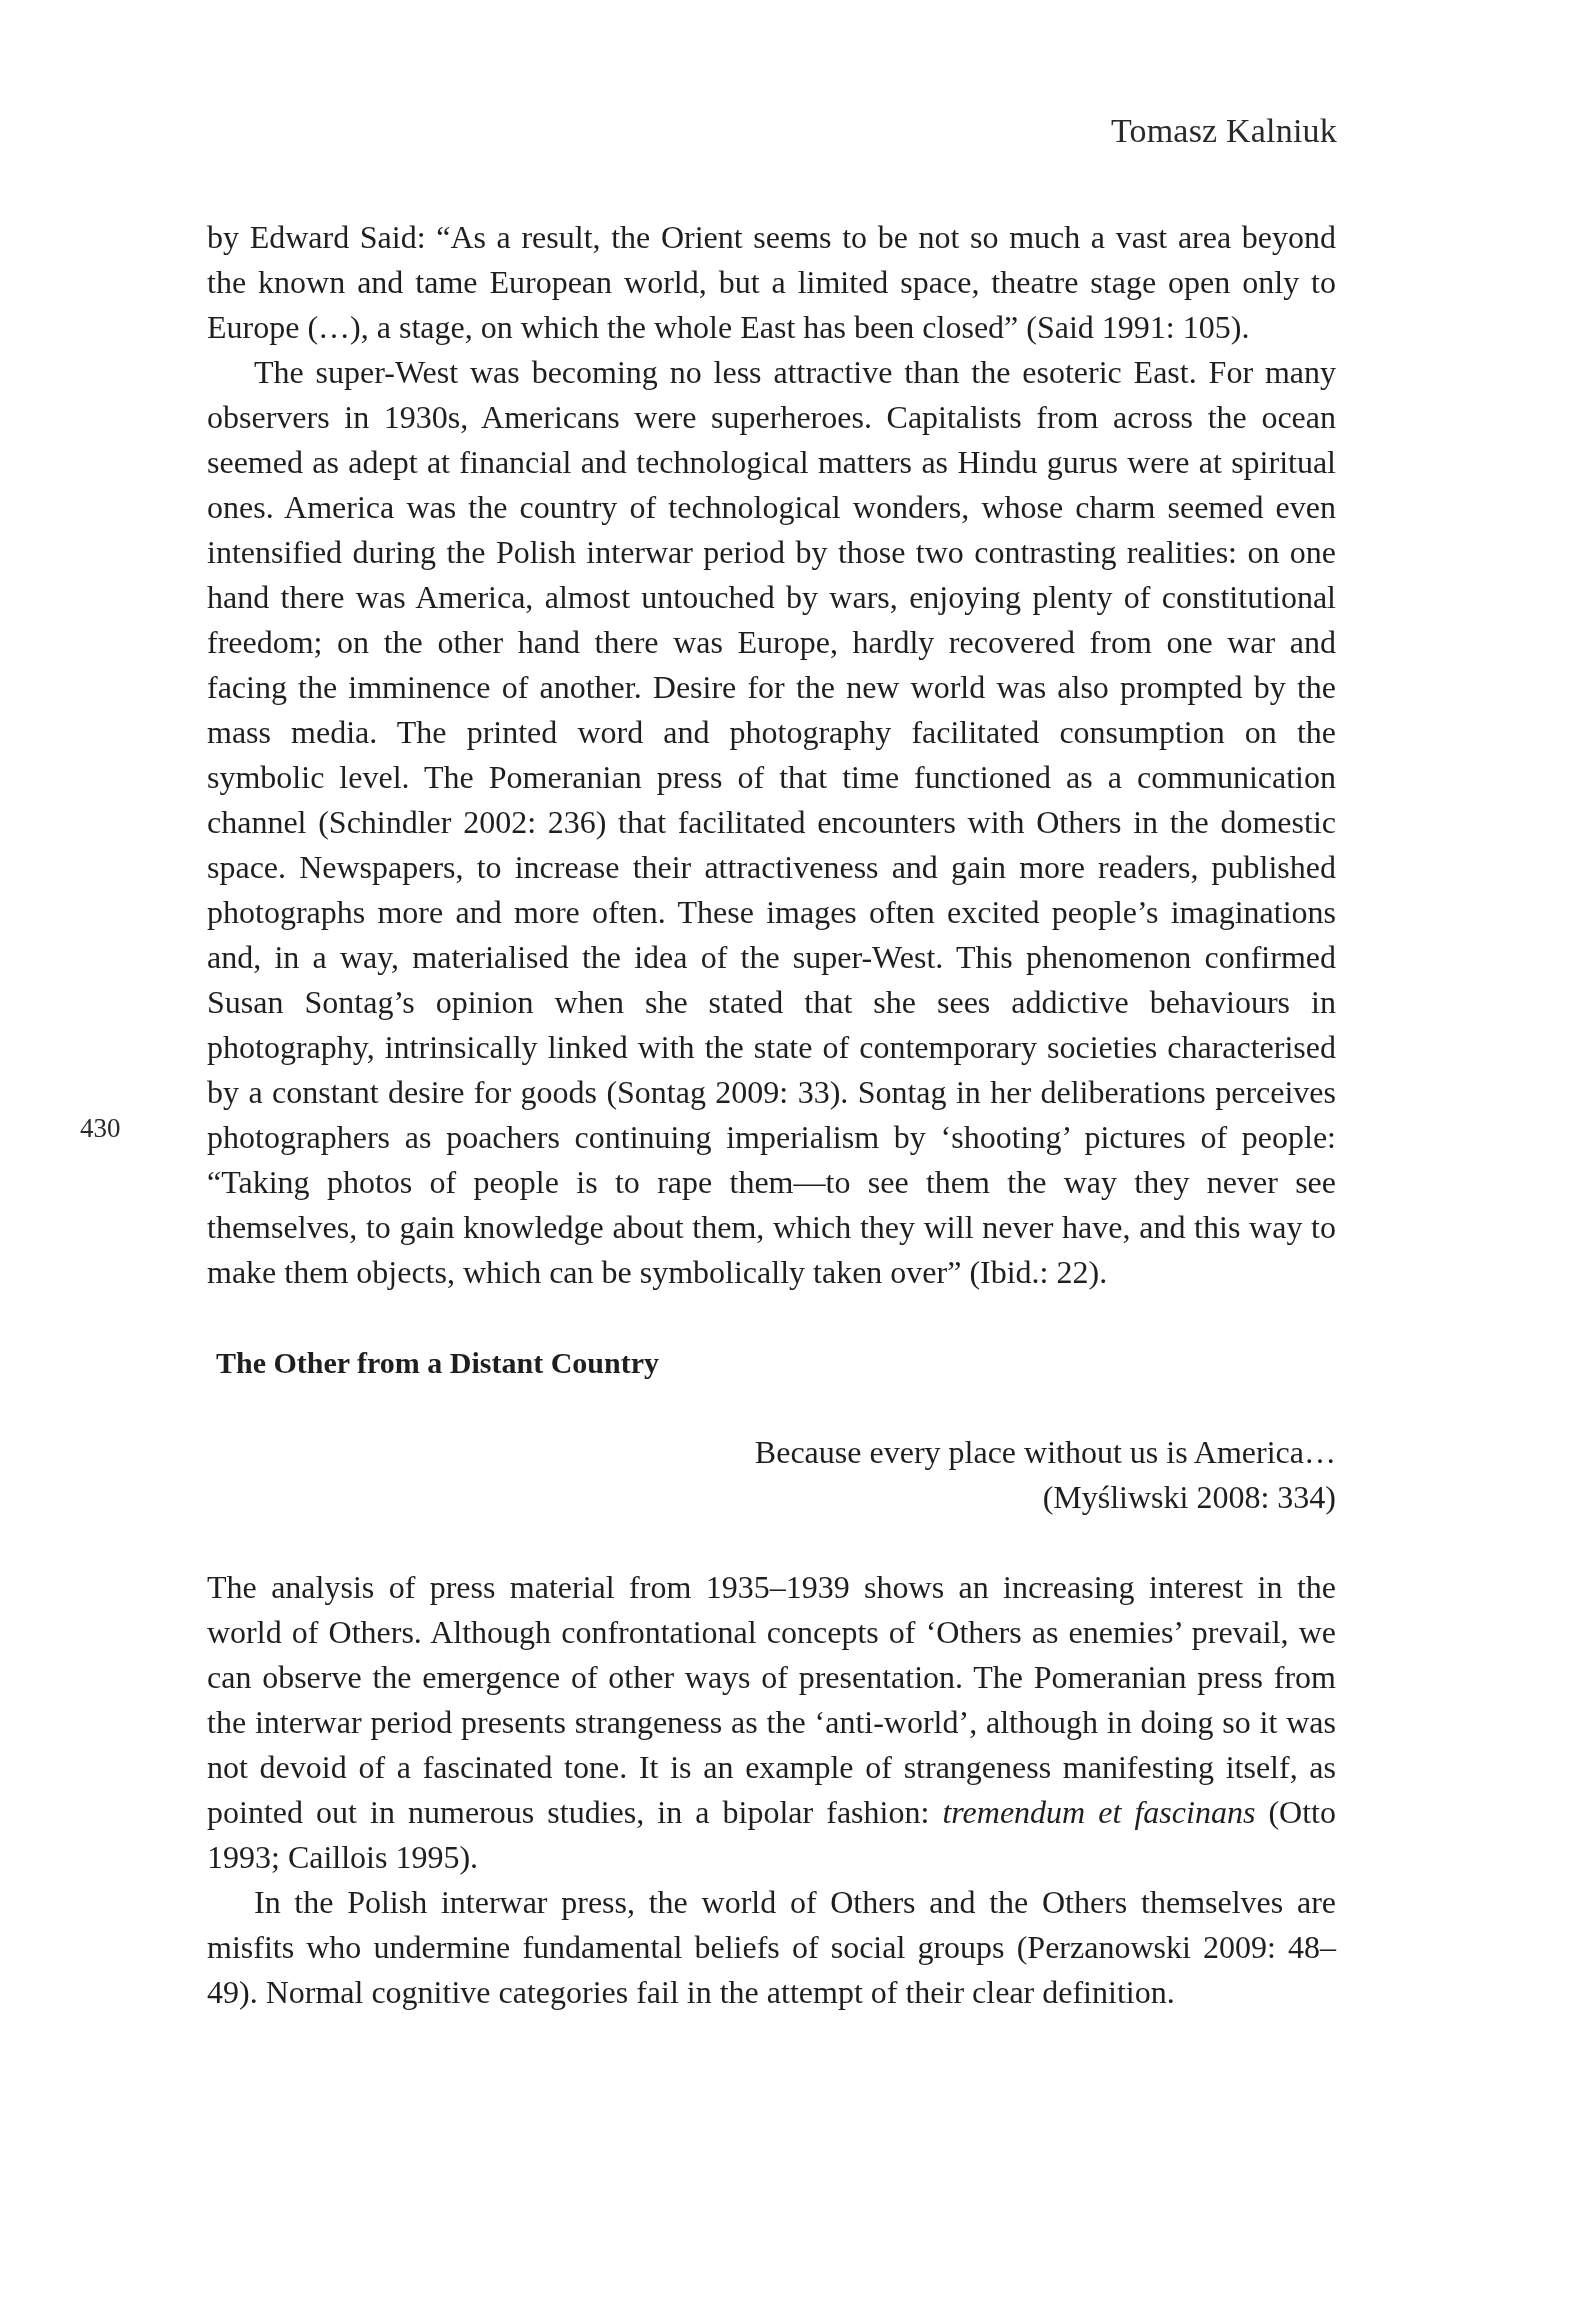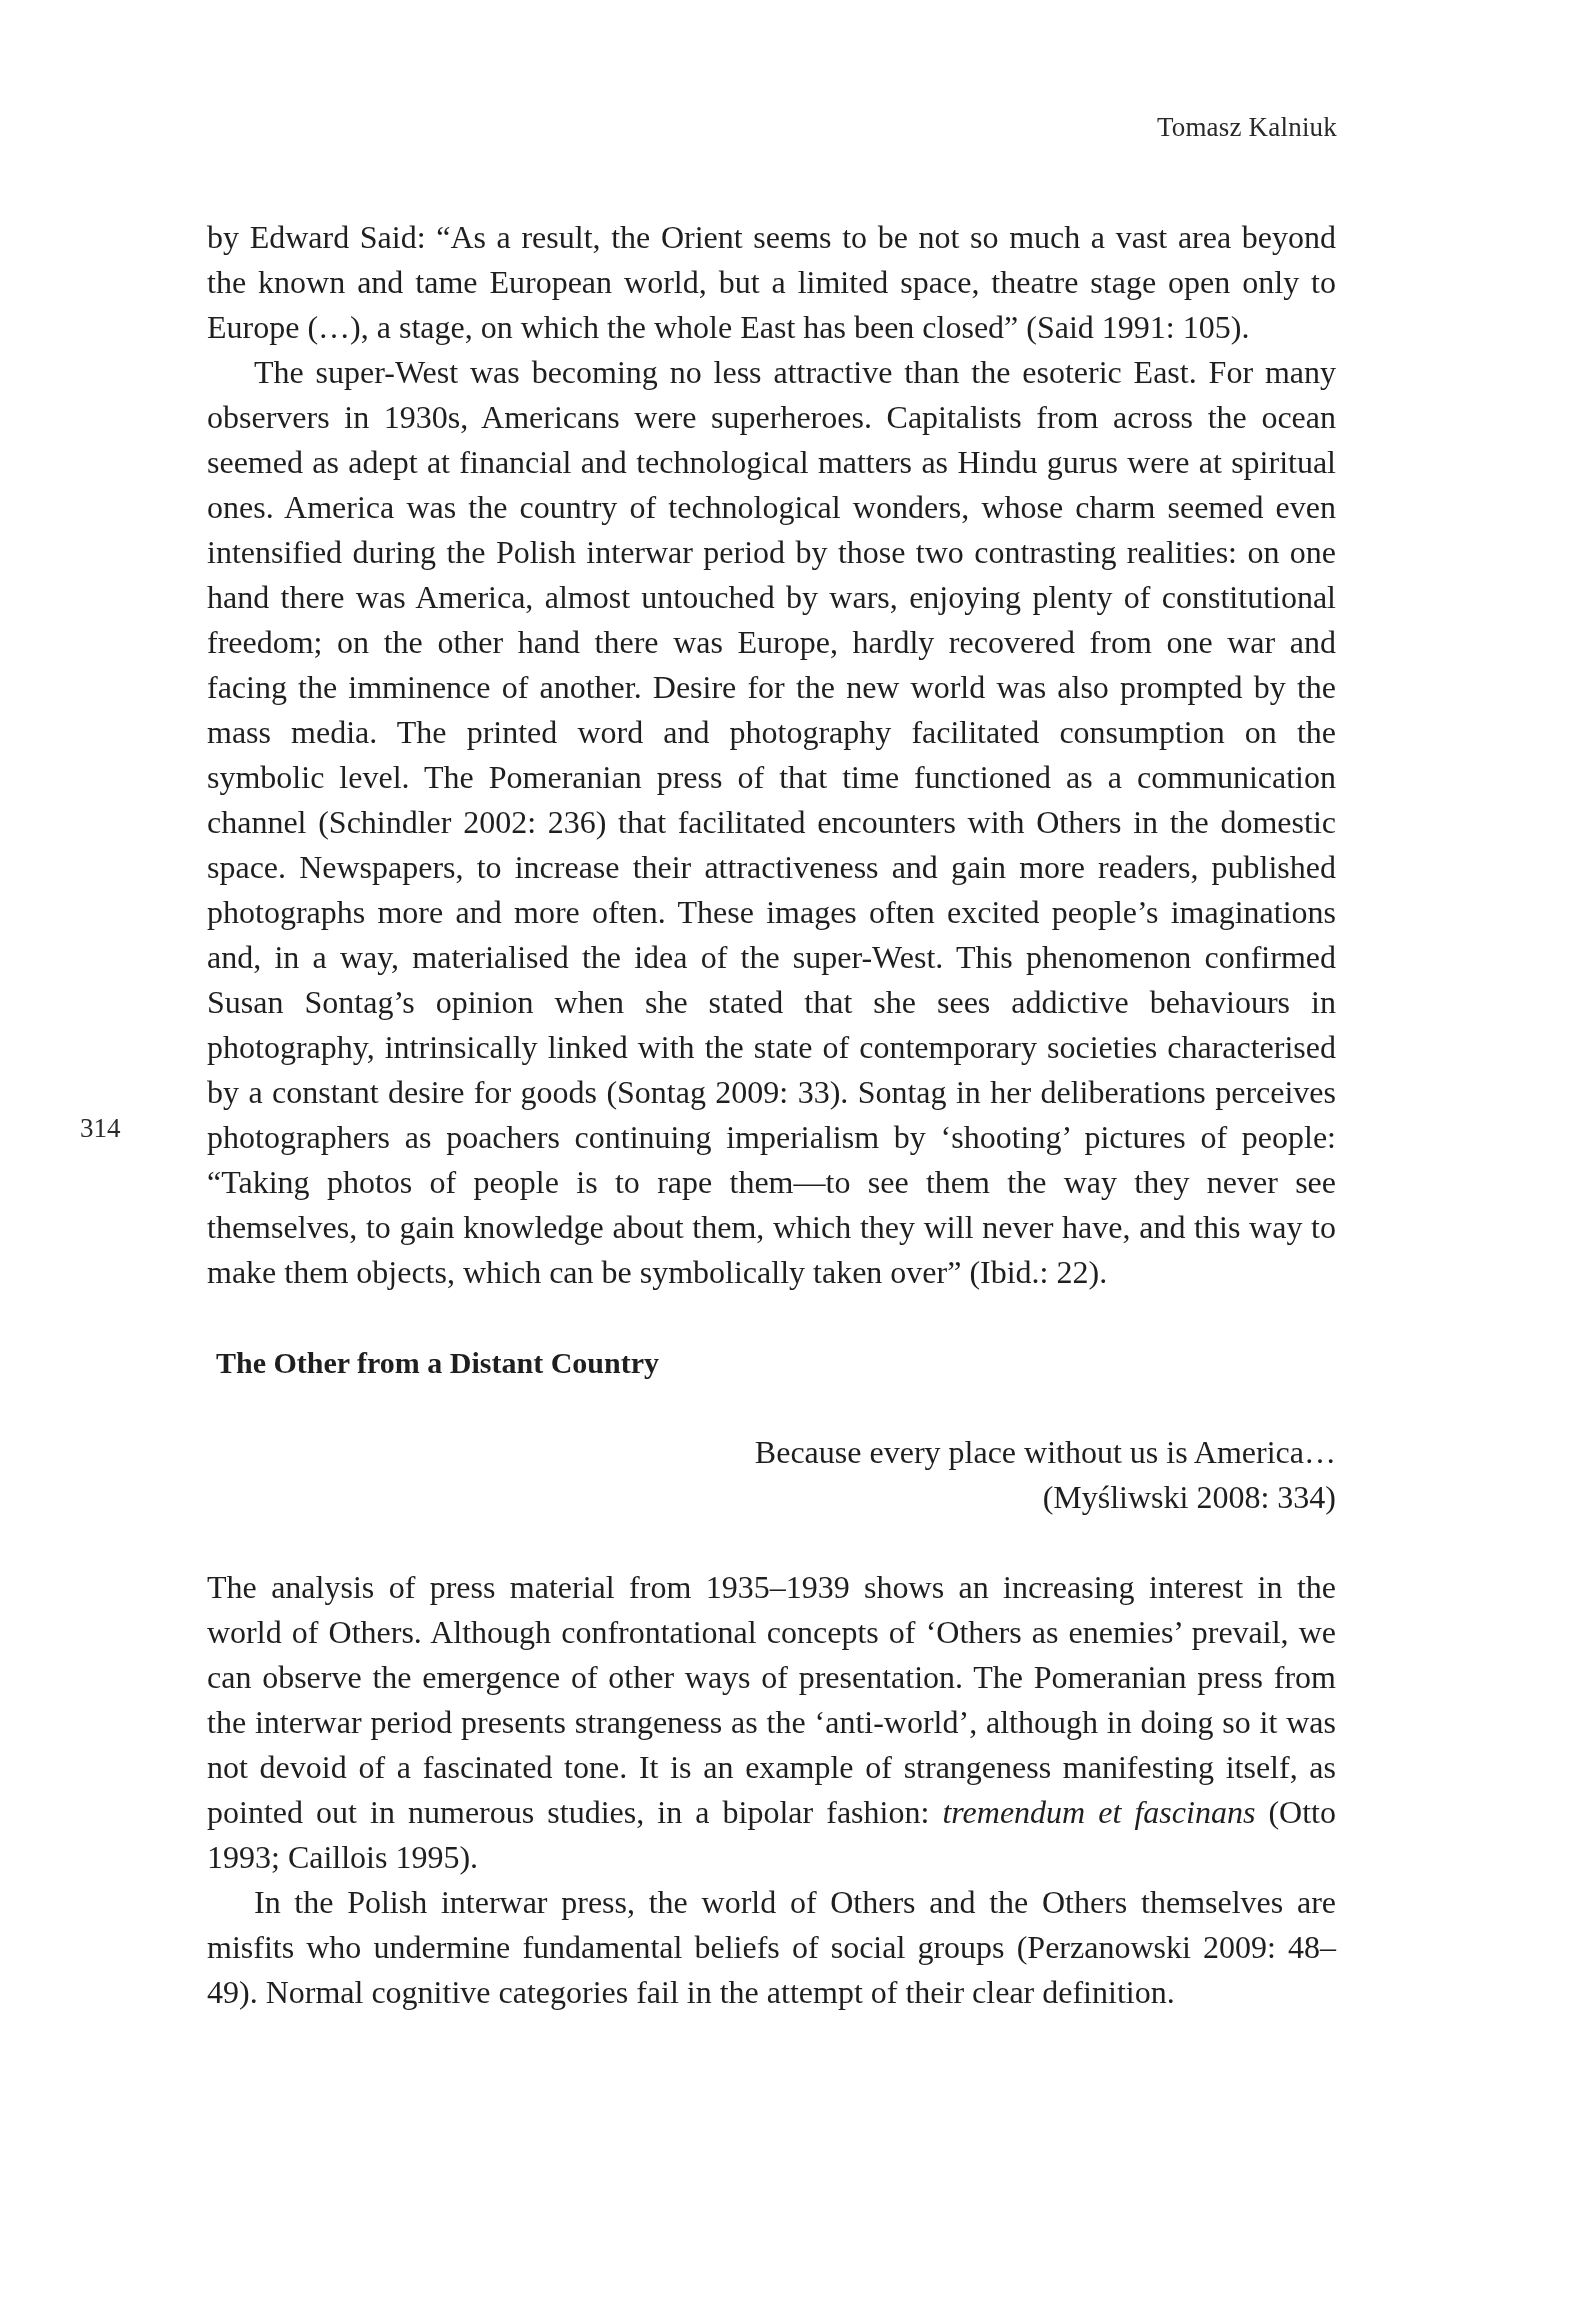--- a/index.html
+++ b/index.html
@@ -12,21 +12,21 @@
     height: 2319px;
     position: relative;
     overflow: hidden;
     color: #1f1f1f;
     font-family: "Liberation Serif", "DejaVu Serif", serif;
   }
   .running-header {
     position: absolute;
     top: 112px;
     right: 242px;
-    font-size: 27px;
+    font-size: 34px;
     letter-spacing: 0.2px;
     color: #2a2a2a;
   }
   .page-number {
     position: absolute;
     left: 80px;
     top: 1113px;
     font-size: 27px;
     color: #2a2a2a;
   }
@@ -68,21 +68,21 @@
   .gap {
     height: 45px;
   }
   em { font-style: italic; }
 </style>
 </head>
 <body>
 
 <div class="running-header">Tomasz Kalniuk</div>
 
-<div class="page-number">314</div>
+<div class="page-number">430</div>
 
 <div class="text-block">
   <p class="last-line-left">by Edward Said: “As a result, the Orient seems to be not so much a vast area beyond the known and tame European world, but a limited space, theatre stage open only to Europe (…), a stage, on which the whole East has been closed” (Said 1991: 105).</p>
   <p class="indent last-line-left">The super-West was becoming no less attractive than the esoteric East. For many observers in 1930s, Americans were superheroes. Capitalists from across the ocean seemed as adept at financial and technological matters as Hindu gurus were at spiritual ones. America was the country of technological wonders, whose charm seemed even intensified during the Polish interwar period by those two contrasting realities: on one hand there was America, almost untouched by wars, enjoying plenty of constitutional freedom; on the other hand there was Europe, hardly recovered from one war and facing the imminence of another. Desire for the new world was also prompted by the mass media. The printed word and photography facilitated consumption on the symbolic level. The Pomeranian press of that time functioned as a communication channel (Schindler 2002: 236) that facilitated encounters with Others in the domestic space. Newspapers, to increase their attractiveness and gain more readers, published photographs more and more often. These images often excited people’s imaginations and, in a way, materialised the idea of the super-West. This phenomenon confirmed Susan Sontag’s opinion when she stated that she sees addictive behaviours in photography, intrinsically linked with the state of contemporary societies characterised by a constant desire for goods (Sontag 2009: 33). Sontag in her deliberations perceives photographers as poachers continuing imperialism by ‘shooting’ pictures of people: “Taking photos of people is to rape them—to see them the way they never see themselves, to gain knowledge about them, which they will never have, and this way to make them objects, which can be symbolically taken over” (Ibid.: 22).</p>
 
   <h2 class="section-heading">The Other from a Distant Country</h2>
 
   <div class="epigraph">
     <span class="quote">Because every place without us is America…</span>
     <span class="cite">(Myśliwski 2008: 334)</span>

